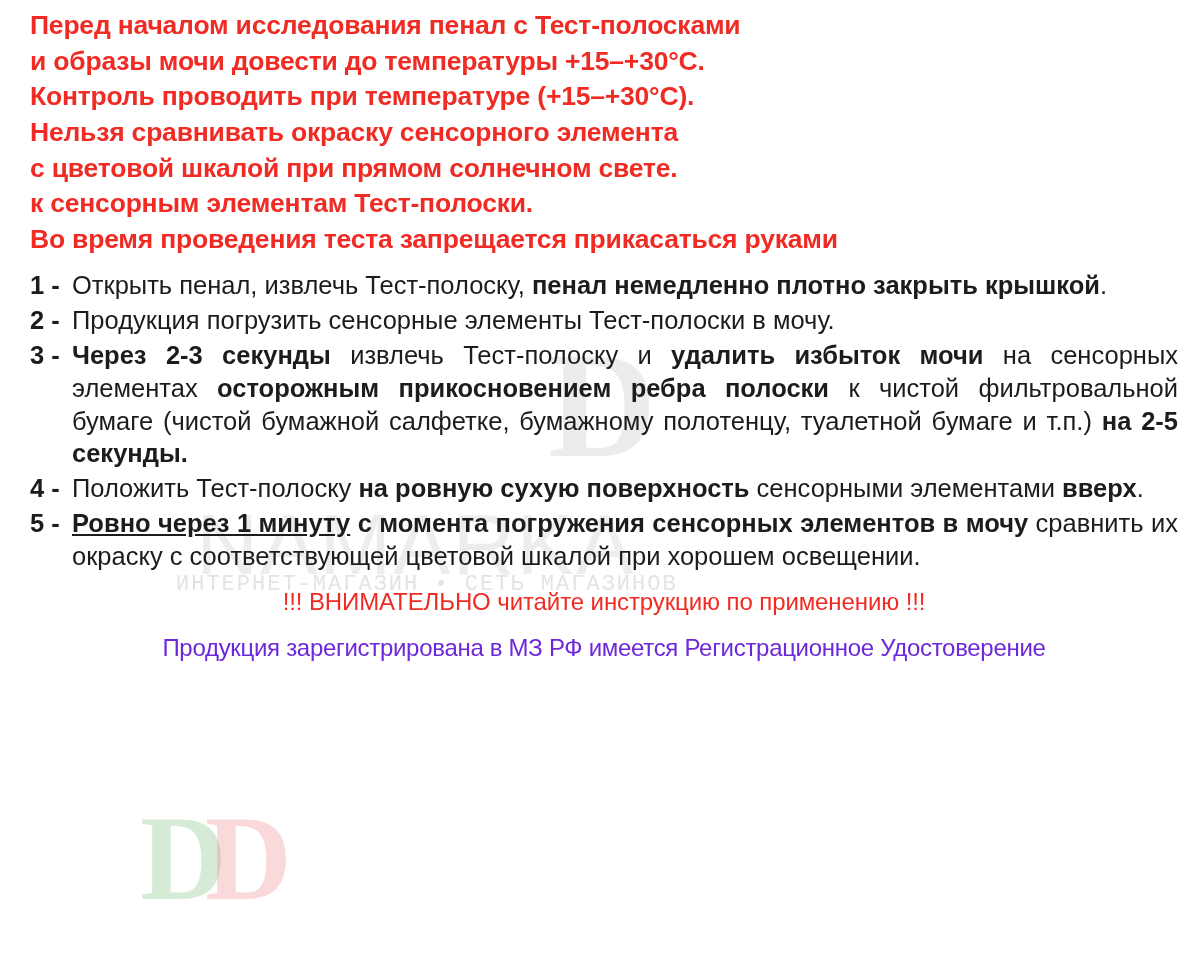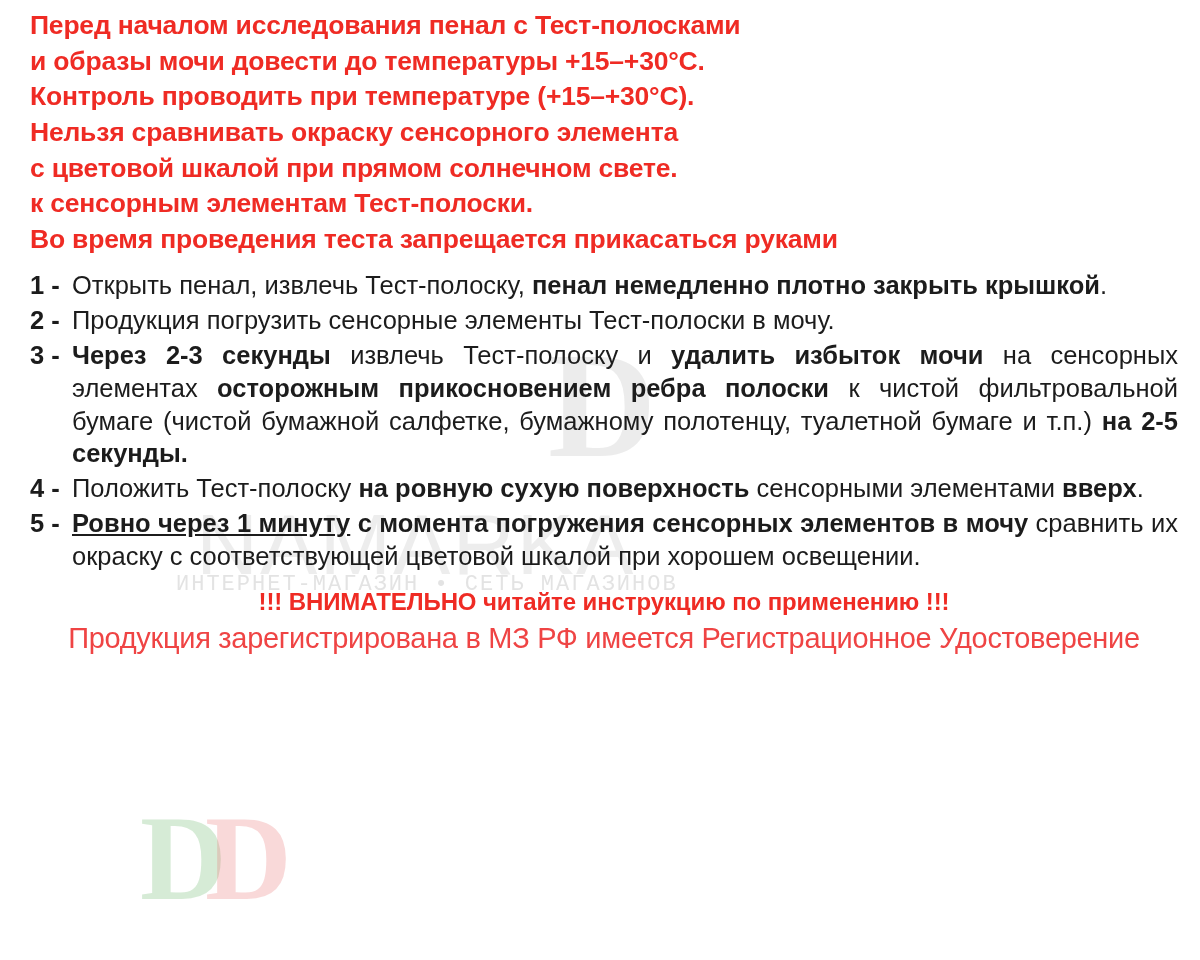--- a/index.html
+++ b/index.html
@@ -119,28 +119,28 @@
   }
   b { font-weight: bold; }
   .u { text-decoration: underline; }
 
   .footer {
     margin-top: 16px;
     text-align: center;
   }
   .attention {
     color: #ef2b24;
-    font-weight: bold;
+    font-weight: normal;
     font-size: 24px;
     letter-spacing: -0.1px;
   }
   .registered {
-    color: #ef4444;
-    font-size: 29px;
-    margin-top: 6px;
+    color: #6d28d9;
+    font-size: 24px;
+    margin-top: 18px;
     letter-spacing: -0.3px;
     white-space: nowrap;
   }
 </style>
 </head>
 <body>
 
 <div class="watermark">
   <div class="wm-letter wm-d-top">D</div>
   <div class="wm-word">NAMARKA</div>

